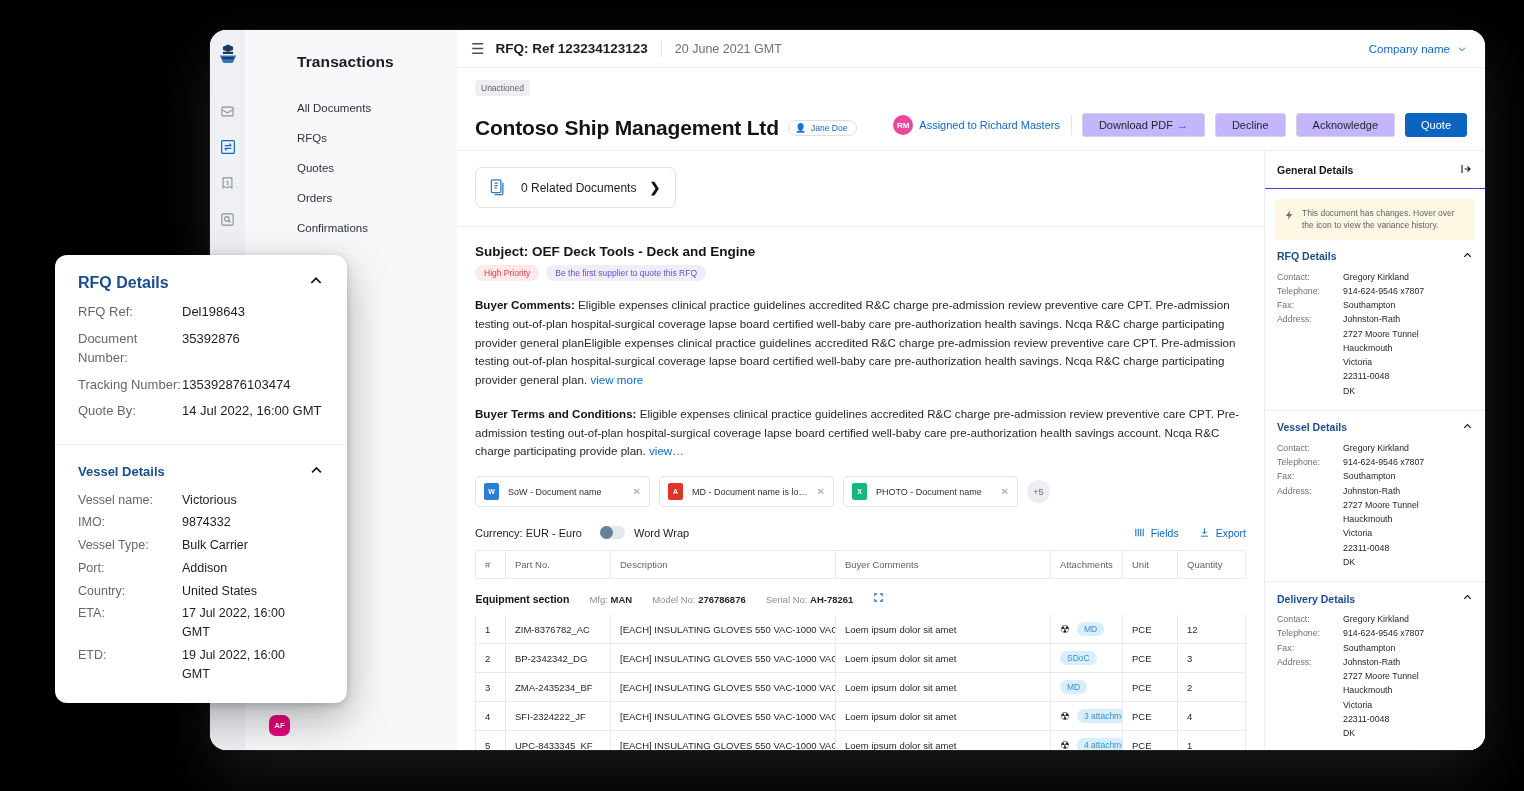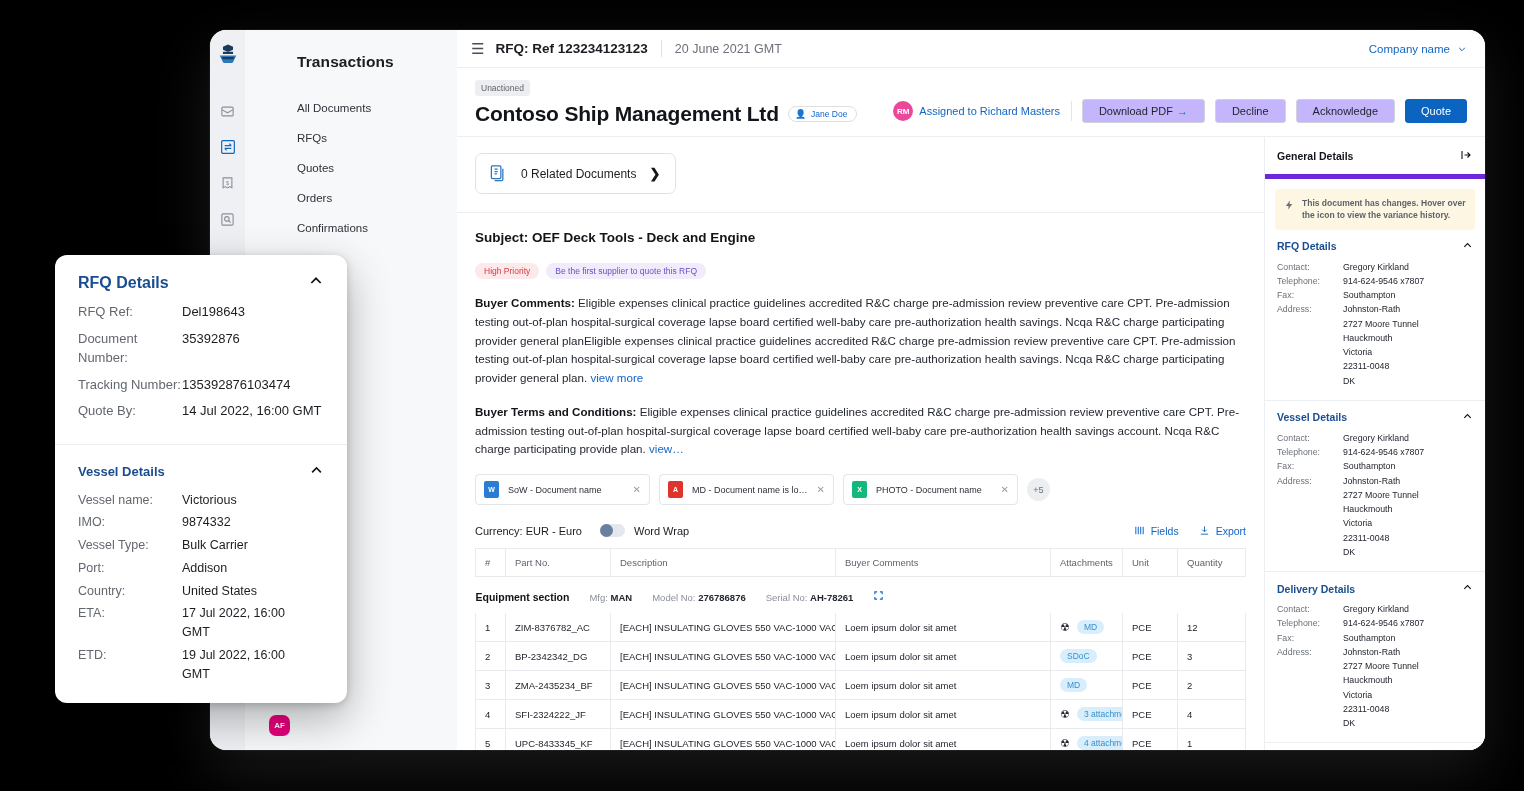--- a/index.html
+++ b/index.html
@@ -103,21 +103,21 @@
   #company-name { font-size: 21px; font-weight: bold; color: #111418; letter-spacing: -.2px; }
   #contact-pill {
     display: inline-flex; align-items: center; gap: 4px;
     border: 1px solid #dcdfe3; border-radius: 11px;
     padding: 2px 9px 2px 7px;
     margin-left: 9px; margin-bottom: 4px;
     font-size: 8.5px; color: #1266c4; cursor: pointer;
   }
   #contact-pill .person { color: #3d434b; font-size: 9px; }
   .title-left { display: flex; flex-direction: column; }
-  .title-name-wrap { display: flex; align-items: flex-end; }
+  .title-name-wrap { display: flex; align-items: flex-end; margin-top: 14px; }
 
   #title-actions { margin-left: auto; display: flex; align-items: center; gap: 10px; padding-bottom: 3px; }
   #assignee { display: flex; align-items: center; gap: 6px; padding-right: 11px; border-right: 1px solid #e2e5e9; }
   #assignee-avatar {
     width: 20px; height: 20px; border-radius: 50%;
     background: #ec4899; color: #fff;
     font-size: 8px; font-weight: bold;
     display: flex; align-items: center; justify-content: center;
   }
   #assignee-label { font-size: 11px; color: #1266c4; cursor: pointer; }
@@ -145,21 +145,21 @@
     border: 1px solid #dfe2e6; border-radius: 7px;
     padding: 10px 15px 10px 13px;
     cursor: pointer;
   }
   #related-docs .label { font-size: 12px; color: #1a1d21; font-weight: 500; }
   #related-docs .chev { color: #111418; font-size: 13px; font-weight: bold; }
   #related-sep { border-bottom: 1px solid #eceef1; margin: 18px -18px 0 -18px; }
 
   
   #subject { font-size: 13.5px; font-weight: bold; color: #111418; margin-top: 17px; }
-  #tags { margin-top: 18px; display: flex; gap: 7px; }
+  #tags { margin-top: 6px; display: flex; gap: 7px; }
   .tag { font-size: 8.5px; border-radius: 9px; padding: 3px 9px; }
   .tag.priority { background: #fde9ea; color: #d63b44; }
   .tag.promo { background: #f0ecfb; color: #6a4fc0; }
 
   .para { font-size: 11.6px; line-height: 1.62; color: #242830; margin-top: 15px; }
   .para b { color: #111418; }
   .para .more { color: #1266c4; cursor: pointer; }
 
   
   #attach-row { display: flex; align-items: center; gap: 9px; margin-top: 15px; }
@@ -220,31 +220,31 @@
   
   #right-panel {
     width: 220px; flex: 0 0 220px;
     background: #fff;
     display: flex; flex-direction: column;
     overflow: hidden;
   }
   #rp-head {
     display: flex; align-items: center;
     padding: 12px 13px 11px 12px;
-    border-bottom: 5px solid #6d28d9;
+    border-bottom: 1px solid #6d28d9;
     text-align: right;
   }
   #rp-title { font-size: 10.5px; font-weight: bold; color: #111418; }
   #rp-collapse { margin-left: auto; color: #111418; font-size: 11px; cursor: pointer; }
   #rp-notice {
     margin: 10px 10px 0 10px;
     background: #fdf6e3;
     border-radius: 3px;
     padding: 8px 9px;
-    display: flex; gap: 7px; font-weight: bold;
+    display: flex; gap: 7px;
   }
   #rp-notice .txt { font-size: 8.5px; color: #5e636b; line-height: 1.45; }
   .rp-section { padding: 10px 12px 12px 12px; border-bottom: 1px solid #eceef1; }
   .rp-section-head { display: flex; align-items: center; margin-bottom: 7px; }
   .rp-section-title { font-size: 10.5px; font-weight: bold; color: #1a4d8f; }
   .rp-chev { margin-left: auto; color: #111418; font-size: 10px; cursor: pointer; }
   .rp-row { display: flex; font-size: 8.8px; line-height: 1.62; }
   .rp-row .k { width: 66px; flex: 0 0 66px; color: #6b7078; }
   .rp-row .v { color: #22262e; }
   .rp-row .v span { display: block; }

